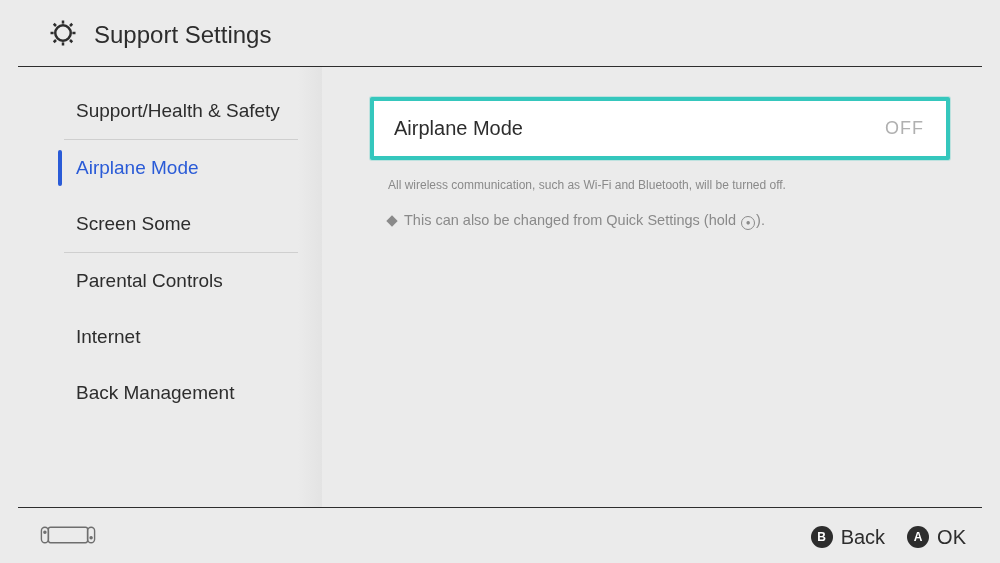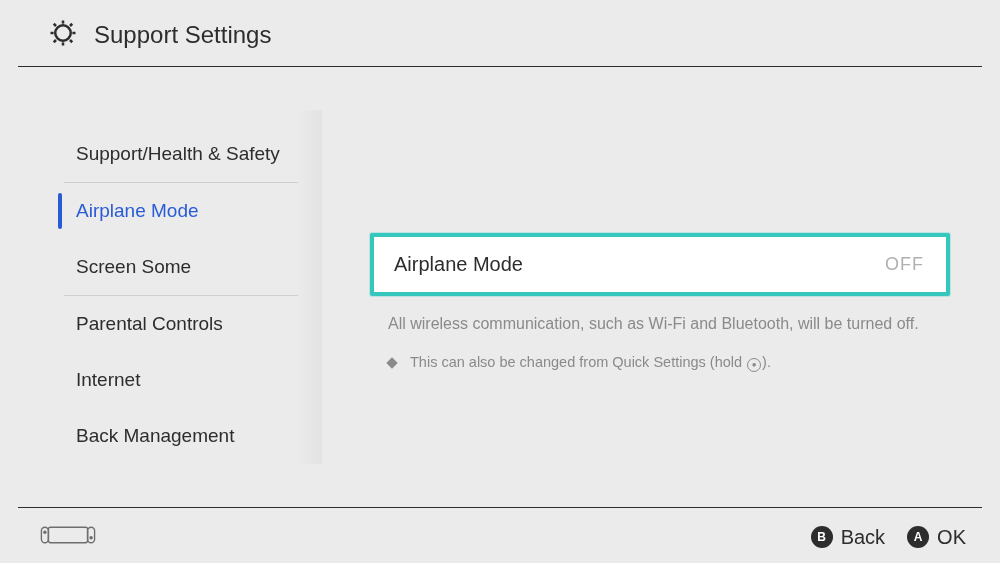--- a/index.html
+++ b/index.html
@@ -23,21 +23,20 @@
   }
   .gear-svg { width: 30px; height: 30px; color:#2d2d2d; }
   .hr-top, .hr-bottom {
     height: 1px;
     background: #2d2d2d;
     margin: 0 18px;
   }
   .main {
     display: flex;
     height: 440px;
-    align-items: center;
   }
   .sidebar {
     width: 298px;
     background: #ebebeb;
     padding-top: 16px;
     margin-left: 24px;
     background: linear-gradient(90deg,#ebebeb 0%,#ebebeb 92%, #e3e3e3 100%);
     overflow: hidden;
   }
   .sidebar-inner { margin: 0 24px 0 40px; }
@@ -76,32 +75,32 @@
     box-shadow: 0 0 0 1px rgba(53,199,189,.25);
     display: flex;
     align-items: center;
     justify-content: space-between;
     padding: 16px 22px 16px 20px;
   }
   .setting-label { font-size: 20px; color: #2d2d2d; }
   .setting-value { font-size: 18px; color: #b0b0b0; letter-spacing: 1px; }
   .desc {
     margin: 16px 6px 0 18px;
-    font-size: 16px;
+    font-size: 12px;
     line-height: 1.5;
     color: #8a8a8a;
   }
   .desc p { margin-bottom: 4px; }
   .note {
     margin: 18px 6px 0 18px;
     font-size: 14.5px;
     color: #8a8a8a;
     display: flex;
     align-items: center;
-    gap: 12px;
+    gap: 6px;
   }
   .diamond {
     display:inline-block; width:8px; height:8px; background:#8a8a8a;
     transform: rotate(45deg); margin-right:2px;
   }
   .circled {
     display:inline-flex; align-items:center; justify-content:center;
     width:14px; height:14px; border:1.2px solid #8a8a8a; border-radius:50%;
     font-size:8px; line-height:1; color:#8a8a8a; font-weight:700;
     margin: 0 1px;

